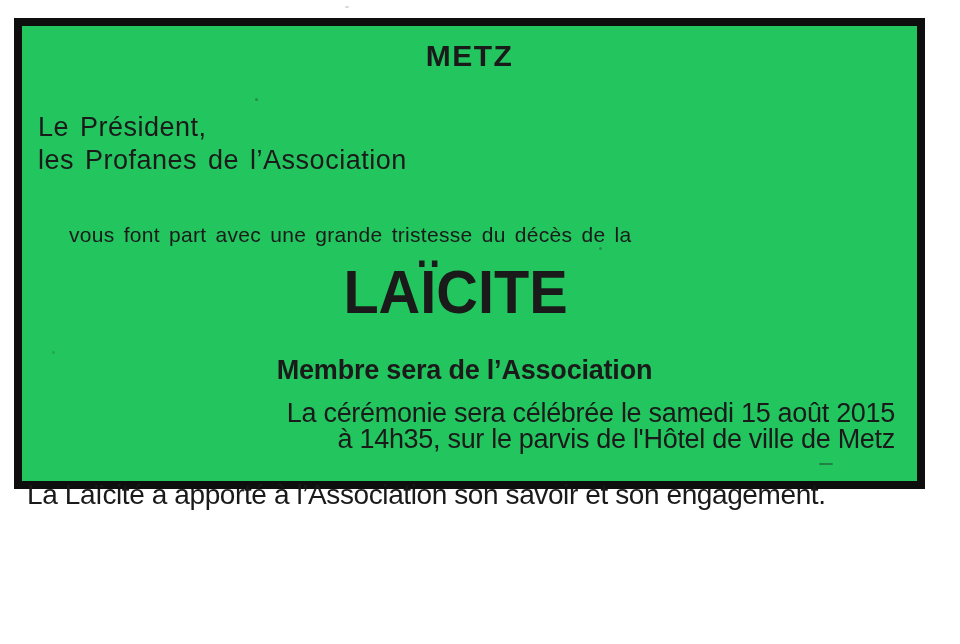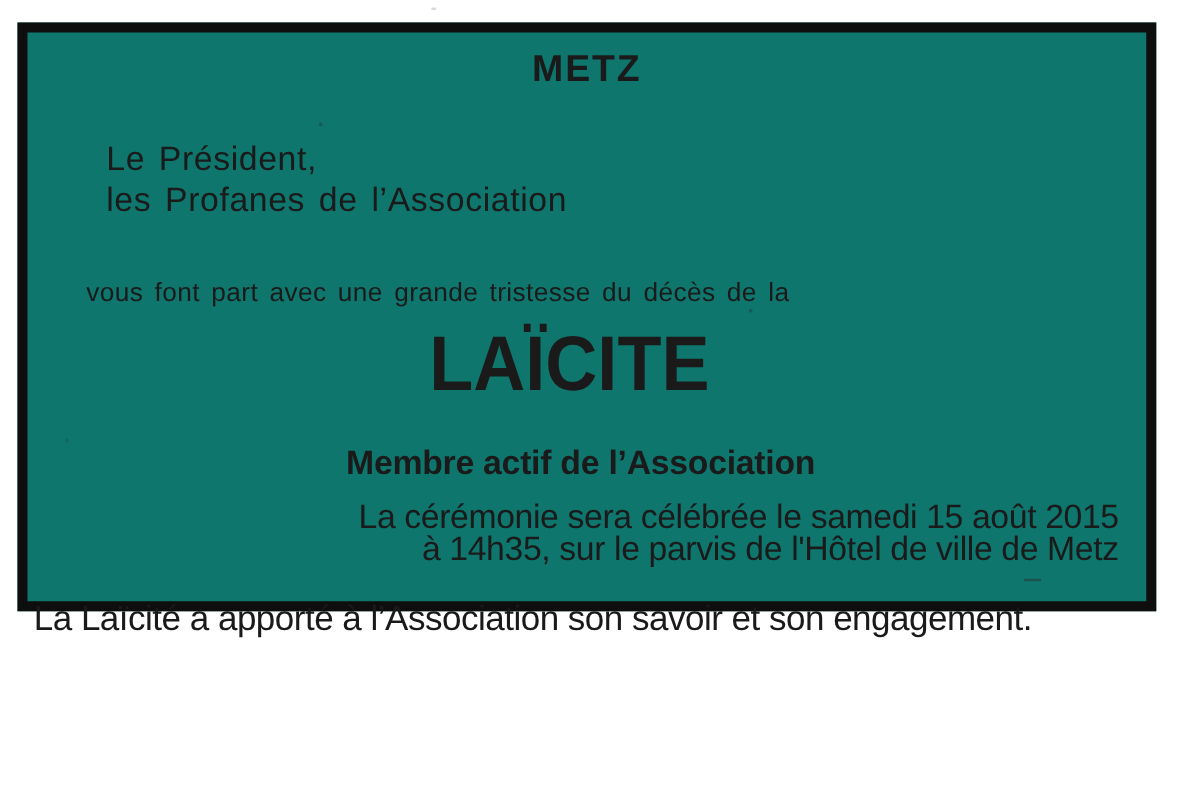--- a/index.html
+++ b/index.html
@@ -20,21 +20,21 @@
     color: #1a1a1a;
   }
   .notice-frame {
     position: absolute;
     left: 14px;
     top: 18px;
     width: 911px;
     height: 471px;
     box-sizing: border-box;
     border: 8px solid #0e0e0e;
-    background: #0f766e;
+    background: #22c55e;
   }
   .city-title {
     position: absolute;
     top: 15px;
     left: 0;
     right: 0;
     text-align: center;
     font-size: 30px;
     font-weight: bold;
     letter-spacing: 1.5px;
@@ -42,21 +42,20 @@
   }
   .sender-block {
     position: absolute;
     top: 85px;
     left: 16px;
     font-size: 27px;
     line-height: 33px;
     letter-spacing: 0.5px;
     word-spacing: 3px;
     white-space: nowrap;
-    margin-left: 47px;
   }
   .sender-line3 {
     padding-left: 37px;
   }
   .announcement-line {
     position: absolute;
     top: 197px;
     left: 47px;
     font-size: 21px;
     letter-spacing: 0.3px;
@@ -147,21 +146,21 @@
 
     <div class="sender-block">
       <div class="sender-line1">Le Président,</div>
       <div class="sender-line2">les Profanes de l’Association</div>
     </div>
 
     <div class="announcement-line">vous font part avec une grande tristesse du décès de la</div>
 
     <div class="deceased-name">LAÏCITE</div>
 
-    <div class="role-line">Membre actif de l’Association</div>
+    <div class="role-line">Membre sera de l’Association</div>
 
     <div class="ceremony-block">
       <div>La cérémonie sera célébrée le samedi 15 août 2015</div>
       <div>à 14h35, sur le parvis de l'Hôtel de ville de Metz</div>
     </div>
 
     <div class="tribute-line">La Laïcité a apporté à l’Association son savoir et son engagement.</div>
 
 
     <span class="speck speck-1"></span>

